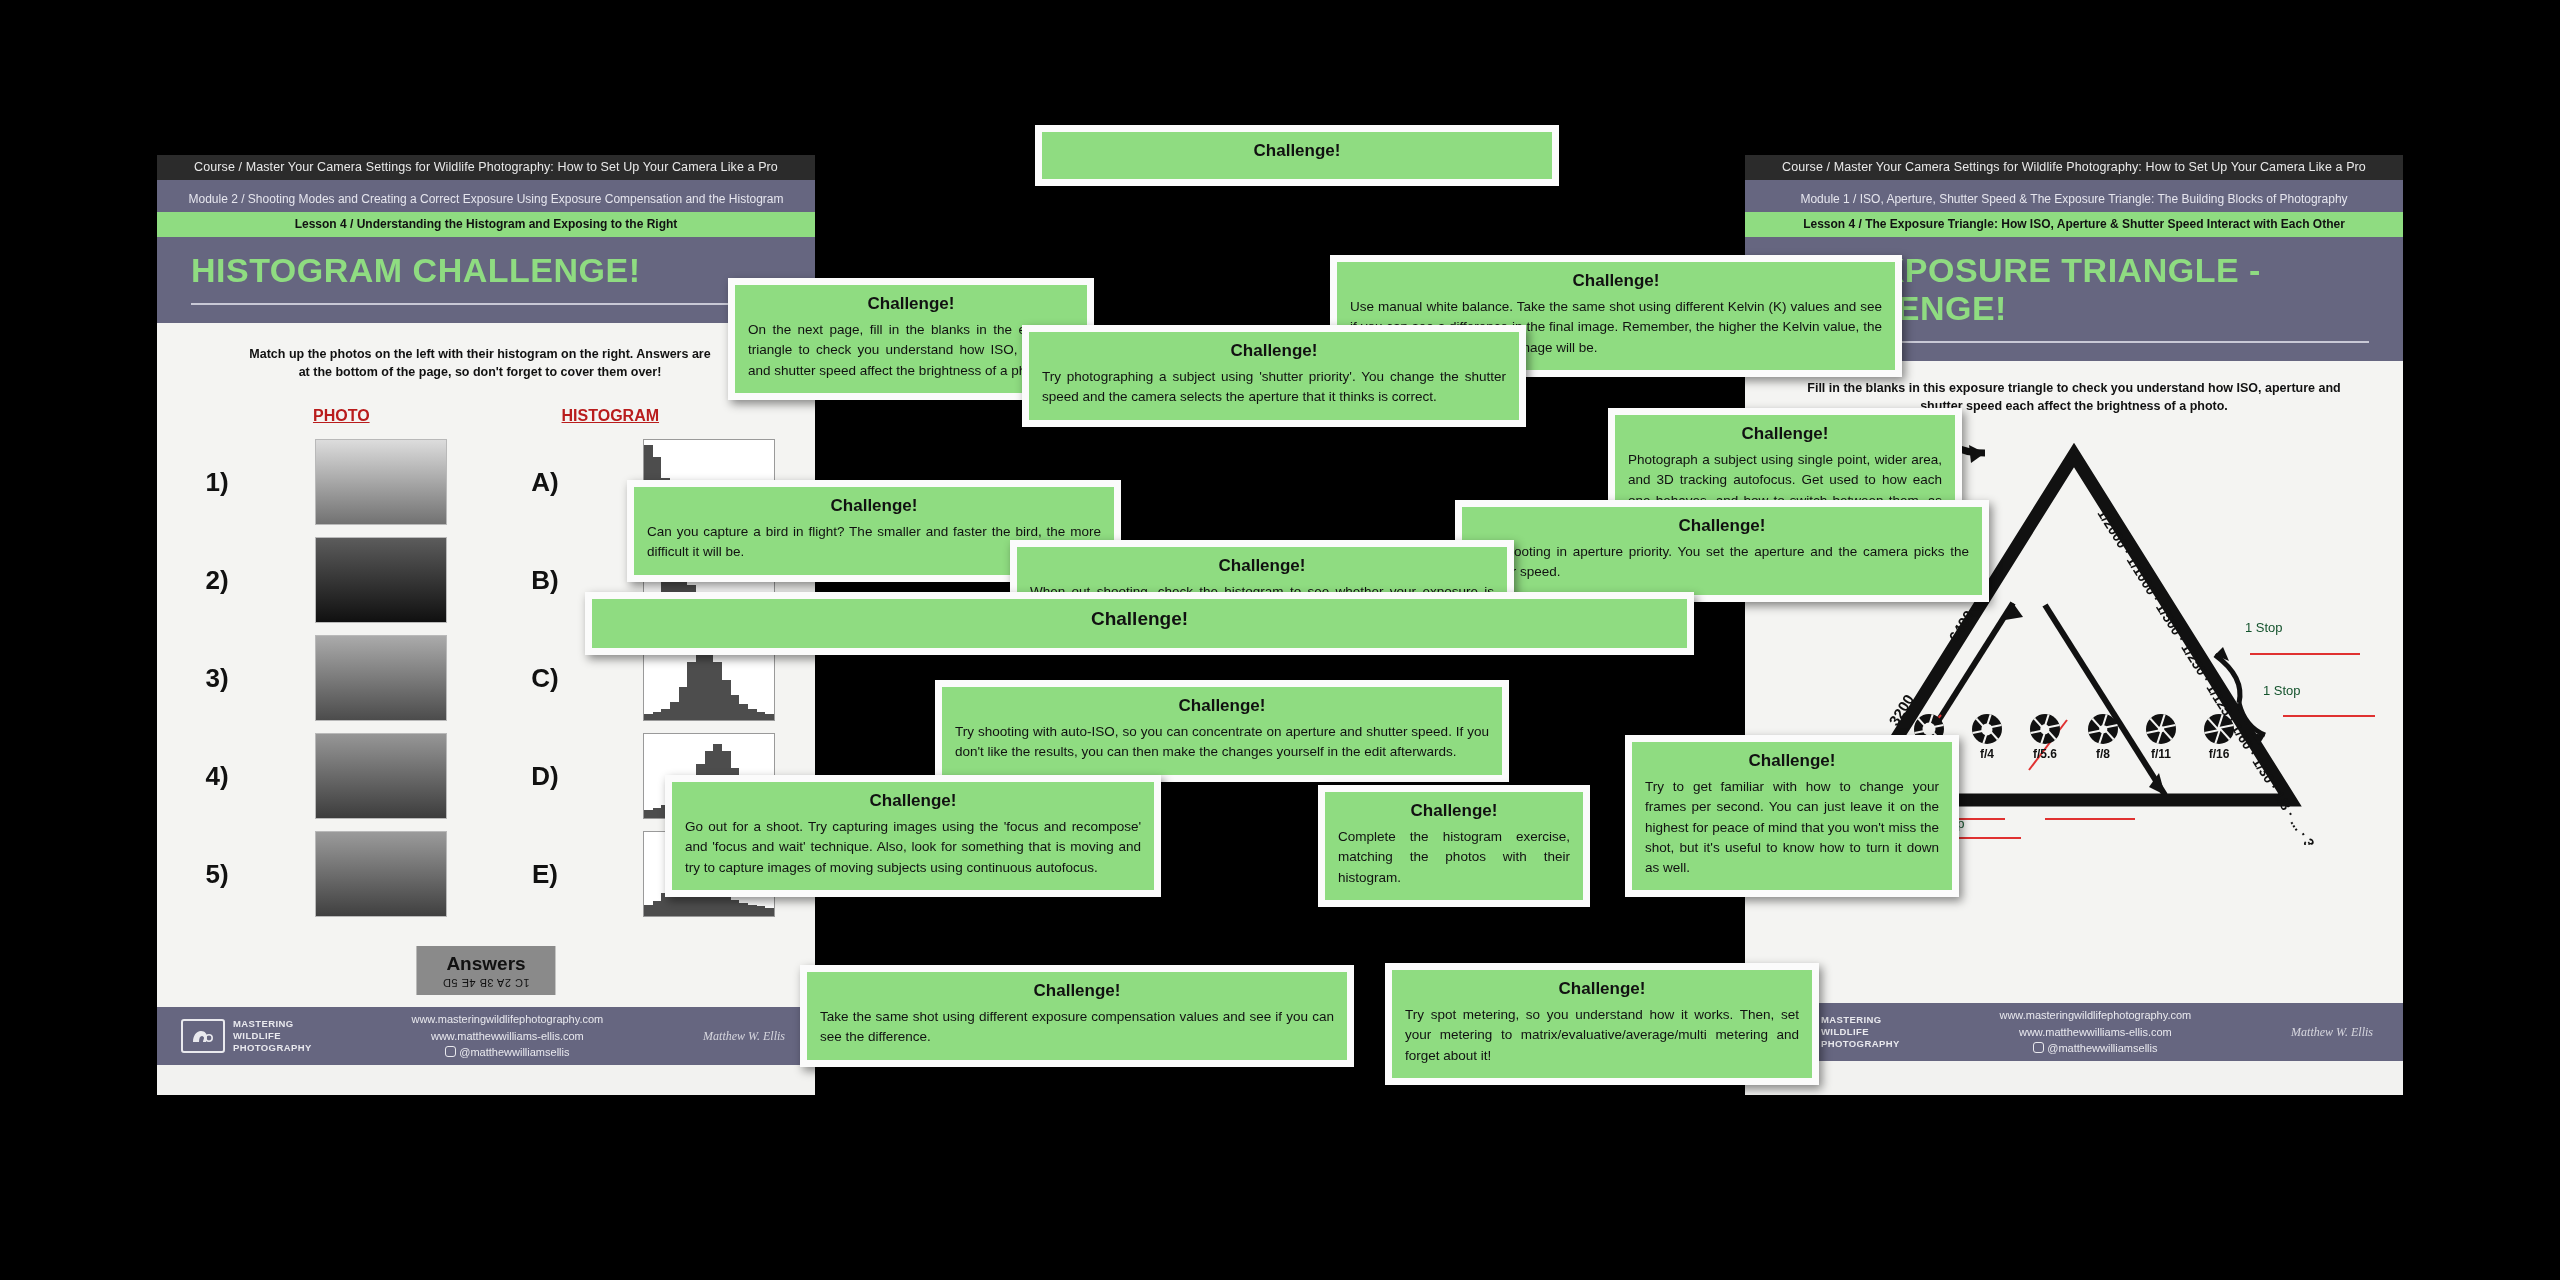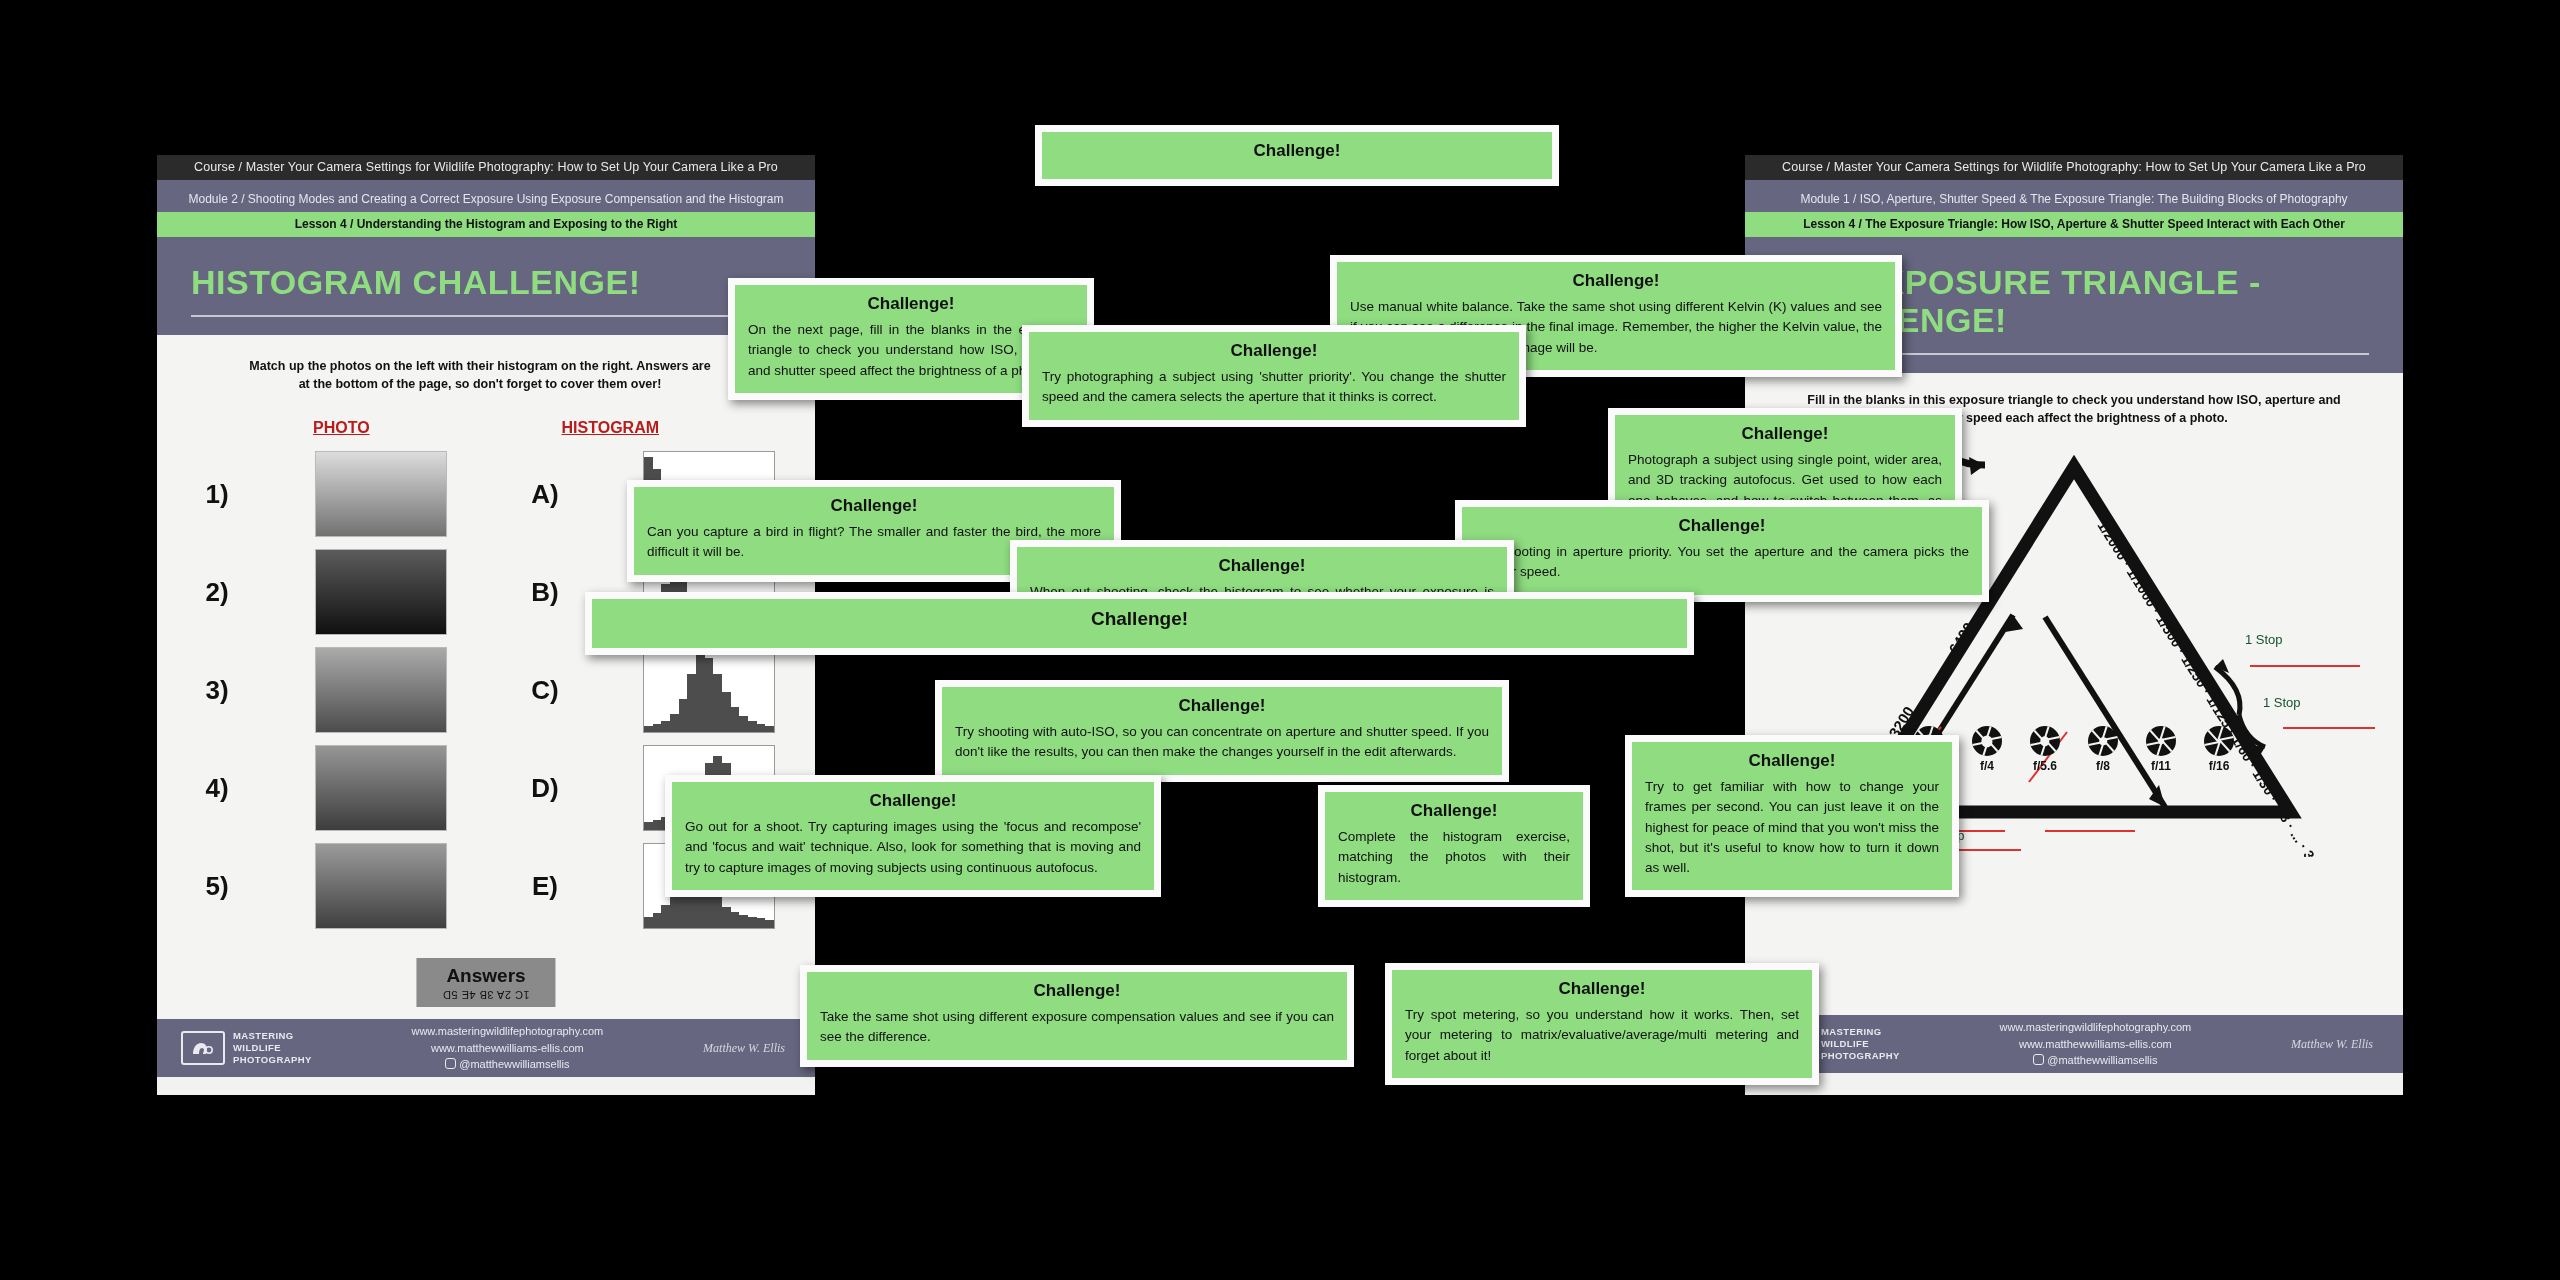--- a/index.html
+++ b/index.html
@@ -9,21 +9,21 @@
   
   .sheet{position:absolute;background:#f2f2f0;overflow:hidden;
          box-shadow:0 0 0 1px rgba(0,0,0,.25);}
   .sheet .bar-course{background:#2b2b2b;color:#e9e9e9;text-align:center;
          font-size:12.5px;letter-spacing:.1px;padding:5px 0 6px;}
   .sheet .bar-module{background:#666680;color:#e6e6ee;text-align:center;
          font-size:12px;padding:12px 0 6px;}
   .sheet .bar-lesson{background:#8fdc81;color:#111;text-align:center;
          font-size:12px;font-weight:bold;padding:5px 0 6px;}
   .sheet .title-band{background:#666680;padding:14px 0 18px 0;}
-  .sheet .title-band h1{margin:12px 0 0 34px;color:#8fdc81;font-size:34px;
+  .sheet .title-band h1{margin:0 0 0 34px;color:#8fdc81;font-size:34px;
          font-weight:bold;letter-spacing:.5px;line-height:1.12;}
   .sheet .title-rule{height:2px;background:#c9c9d6;margin:14px 34px 0 34px;}
 
   .sheet .body{position:relative;background:#f4f4f2;}
   .sheet .intro{text-align:center;font-size:12.5px;font-weight:bold;color:#111;
          line-height:1.45;padding:22px 90px 0 78px;}
 
   .colheads{display:flex;justify-content:space-around;margin:26px 60px 0 60px;}
   .colheads span{font-size:16px;font-weight:bold;text-decoration:underline;color:#b91c1c;}
 

